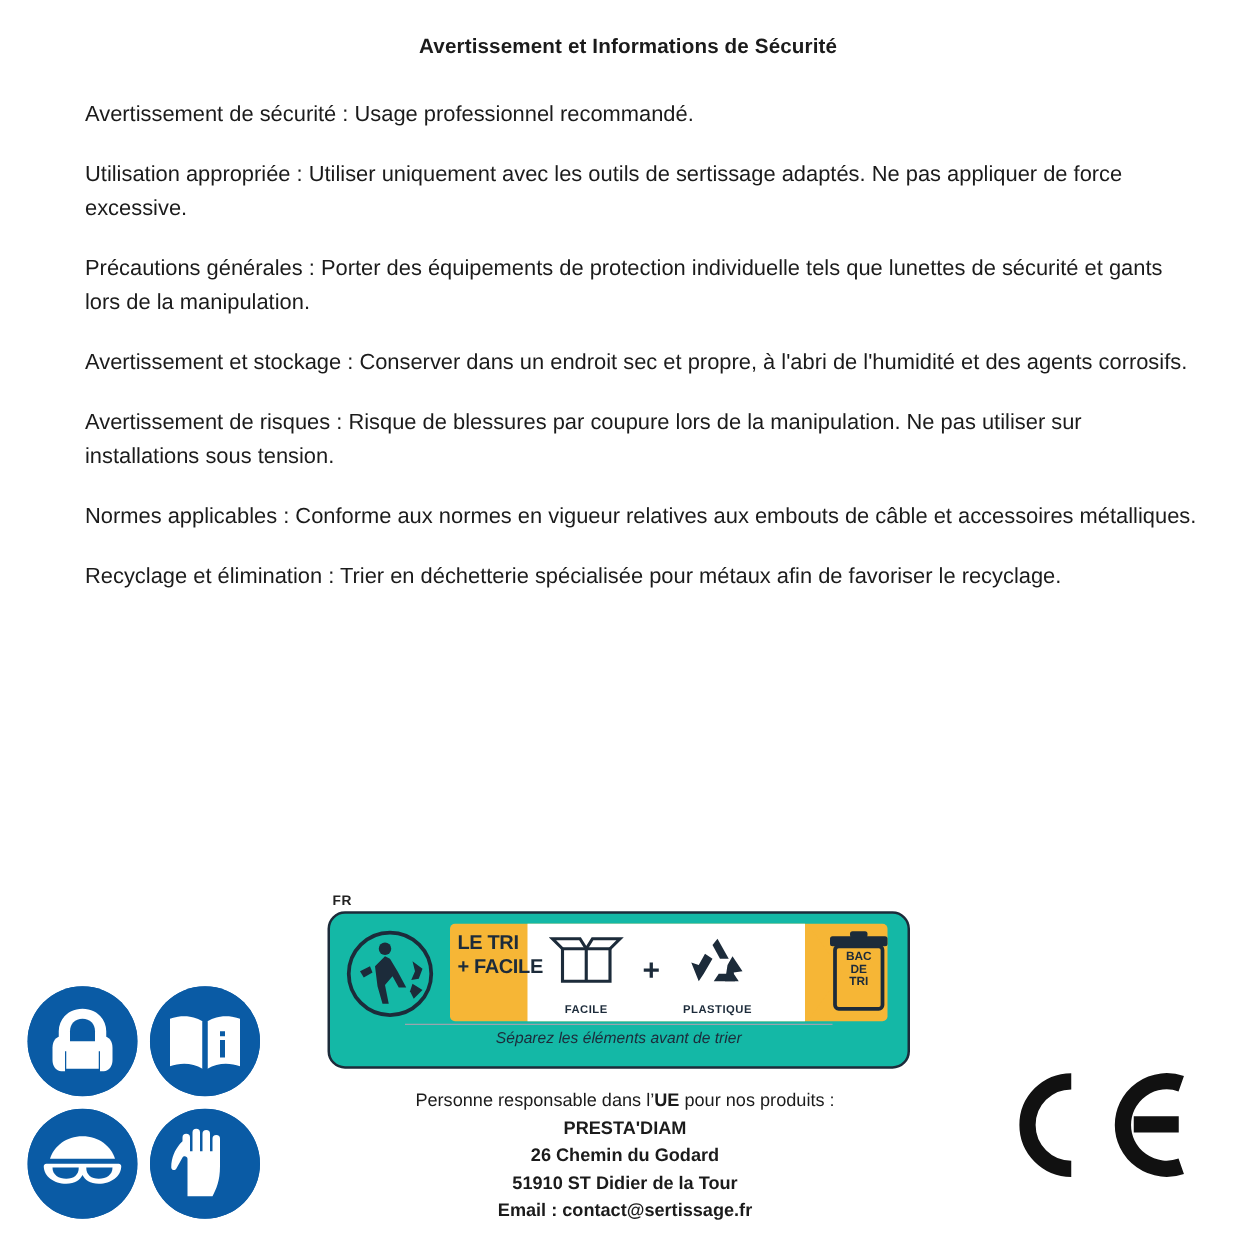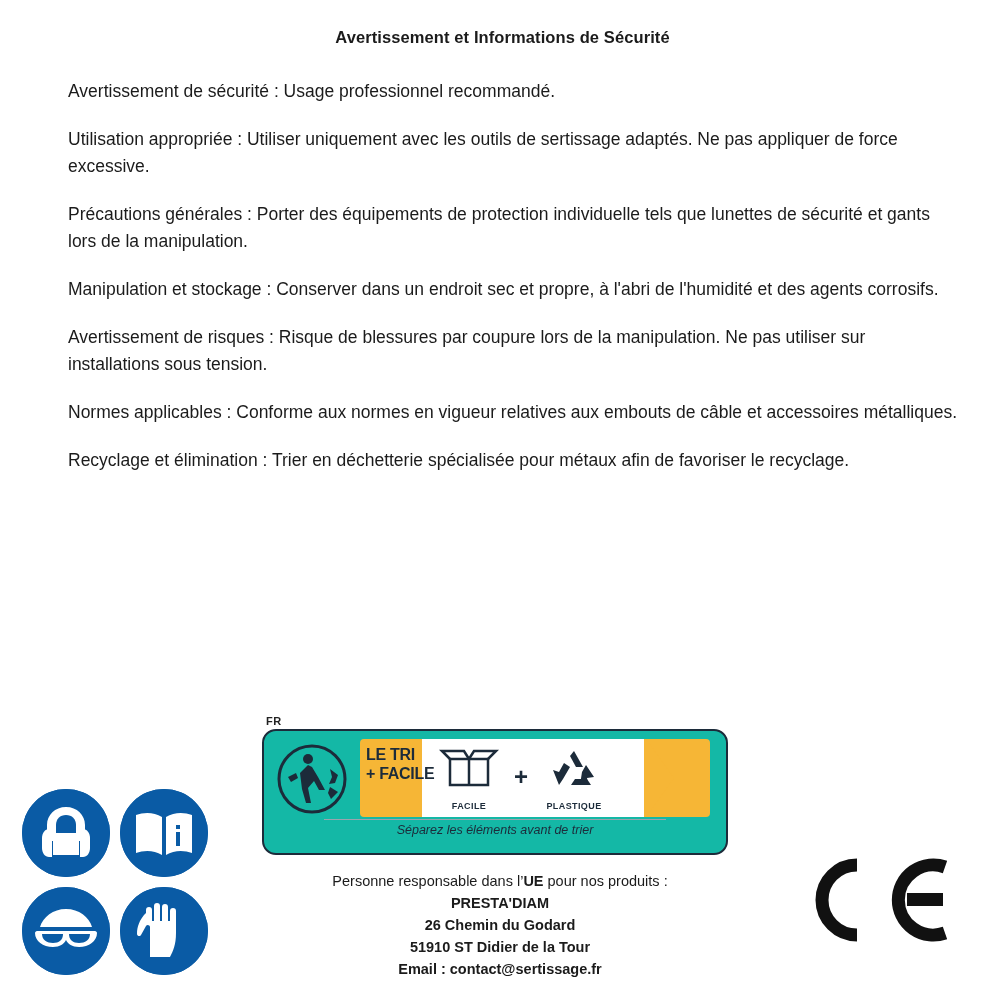--- a/index.html
+++ b/index.html
@@ -216,21 +216,21 @@
 <body>
 
 <div class="page">
 
   <div class="doc-title">Avertissement et Informations de Sécurité</div>
 
   <div class="body-text">
     <p class="para">Avertissement de sécurité : Usage professionnel recommandé.</p>
     <p class="para">Utilisation appropriée : Utiliser uniquement avec les outils de sertissage adaptés. Ne pas appliquer de force excessive.</p>
     <p class="para">Précautions générales : Porter des équipements de protection individuelle tels que lunettes de sécurité et gants lors de la manipulation.</p>
-    <p class="para">Manipulation et stockage : Conserver dans un endroit sec et propre, à l'abri de l'humidité et des agents corrosifs.</p>
+    <p class="para">Avertissement et stockage : Conserver dans un endroit sec et propre, à l'abri de l'humidité et des agents corrosifs.</p>
     <p class="para">Avertissement de risques : Risque de blessures par coupure lors de la manipulation. Ne pas utiliser sur installations sous tension.</p>
     <p class="para">Normes applicables : Conforme aux normes en vigueur relatives aux embouts de câble et accessoires métalliques.</p>
     <p class="para">Recyclage et élimination : Trier en déchetterie spécialisée pour métaux afin de favoriser le recyclage.</p>
   </div>
 
   <div class="picto-grid">
 
     <div class="picto p1">
       <svg width="88" height="88" viewBox="0 0 88 88">
         <circle cx="44" cy="44" r="44" fill="#0a5ba5"></circle>
@@ -308,20 +308,32 @@
       <div class="tri-item" style="left:275px;">
         <svg width="70" height="52" viewBox="0 0 70 52">
           <path d="M35 8l9 16h-7l-6-11z" fill="#1c2b3a"></path>
           <path d="M20 42l-6-15 6 2 5-9 6 4-7 12z" fill="#1c2b3a"></path>
           <path d="M52 42H32l4-6h12z" fill="#1c2b3a"></path>
           <path d="M47 22l8 12-7 1 1 7h-8l2-13z" fill="#1c2b3a"></path>
         </svg>
         <div class="cap">PLASTIQUE</div>
       </div>
 
+      <div class="tri-bac">
+        <svg width="60" height="70" viewBox="0 0 60 70">
+          <rect x="12" y="14" width="38" height="50" rx="3" fill="none" stroke="#1c2b3a" stroke-width="3"></rect>
+          <rect x="8" y="6" width="46" height="8" rx="2" fill="#1c2b3a"></rect>
+          <rect x="24" y="2" width="14" height="5" rx="2" fill="#1c2b3a"></rect>
+        </svg>
+        <div class="cap">
+          <span>BAC</span><br>
+          <span>DE</span><br>
+          <span>TRI</span>
+        </div>
+      </div>
 
       <div class="tri-rule"></div>
       <div class="tri-footer">Séparez les éléments avant de trier</div>
     </div>
   </div>
 
   <div class="resp">
     <span class="line"><span class="thin">Personne responsable dans l’</span><span>UE</span><span class="thin"> pour nos produits :</span></span>
     <span class="line">PRESTA'DIAM</span>
     <span class="line">26 Chemin du Godard</span>

